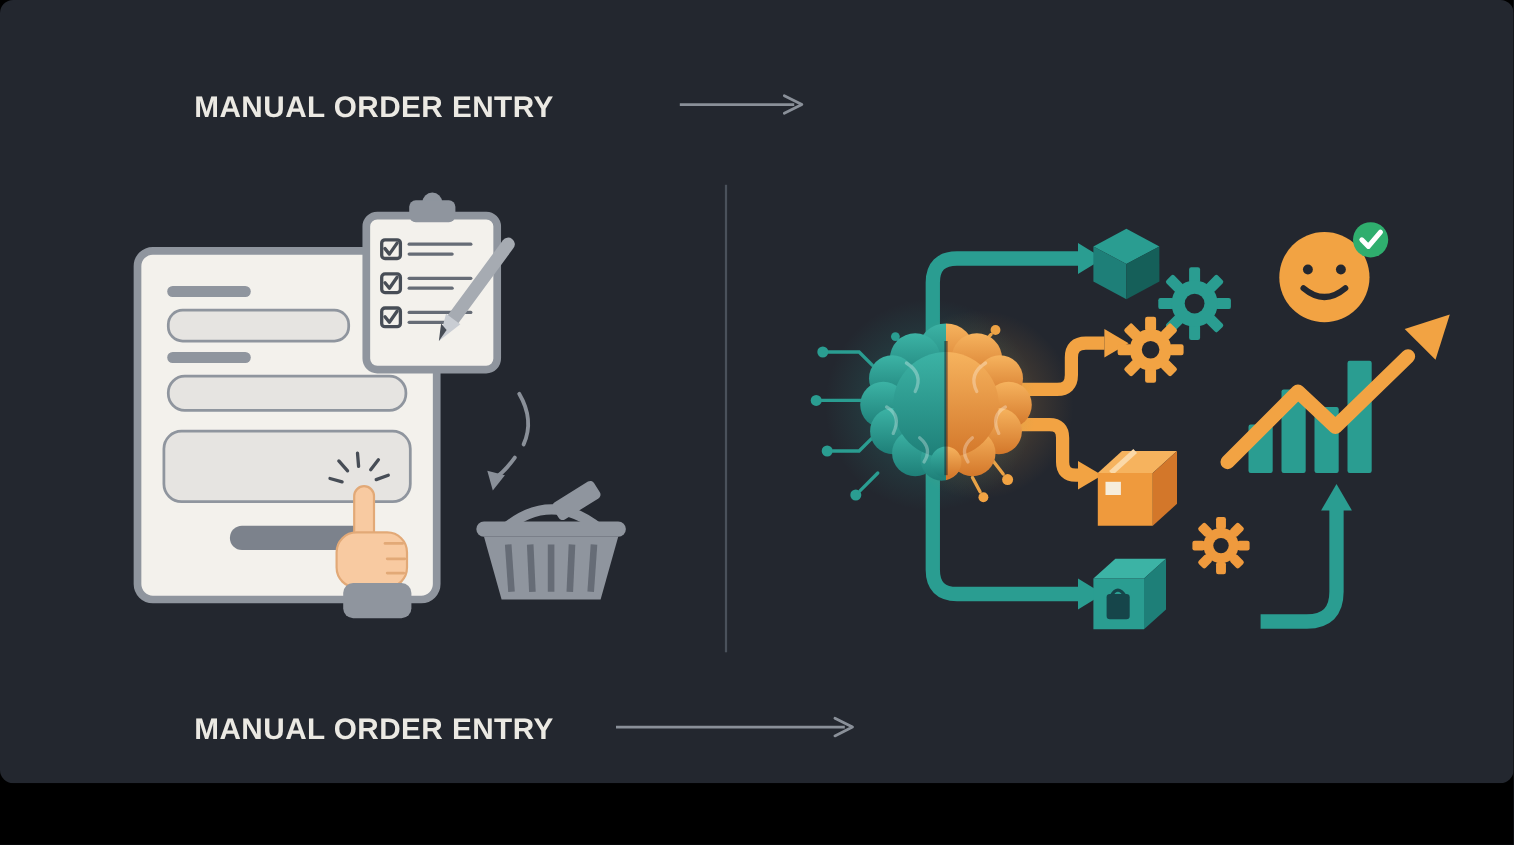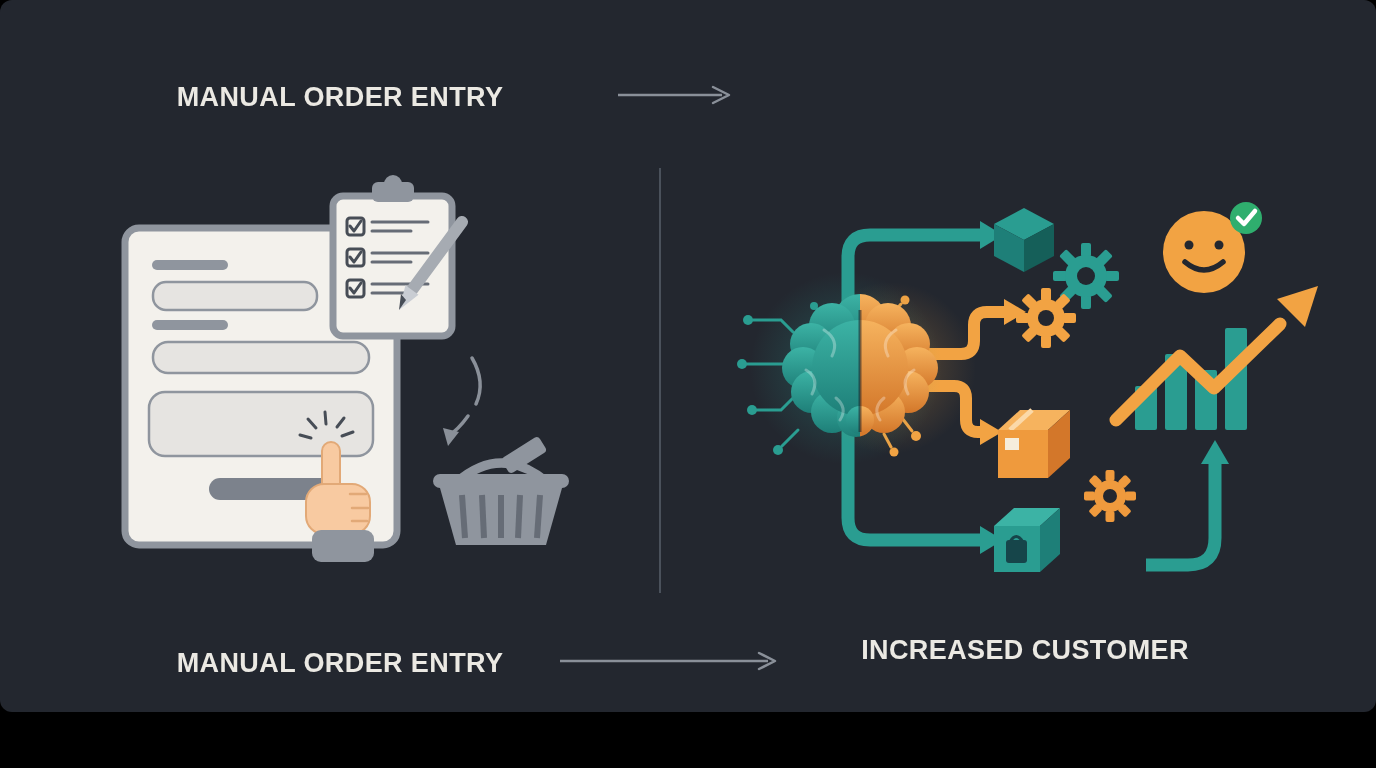--- a/index.html
+++ b/index.html
@@ -330,16 +330,15 @@
   </svg>
 
   <div class="label" style="left:120px;top:646px;width:440px">MANUAL ORDER ENTRY</div>
 
   <svg class="abs" style="left:552px;top:648px" width="236" height="26" viewBox="0 0 236 26">
     <line x1="8" y1="13" x2="216" y2="13" class="s-arrow" stroke-width="2.5"></line>
     <path d="M207,5 L223,13 L207,21" class="s-arrow" stroke-width="2.5" fill="none" stroke-linecap="round" stroke-linejoin="round"></path>
   </svg>
 
   <div class="label" style="left:805px;top:633px;width:440px">
-    <div>INCREASED CUSTOMER</div>
   </div>
 
 </div>
 
 </body></html>

